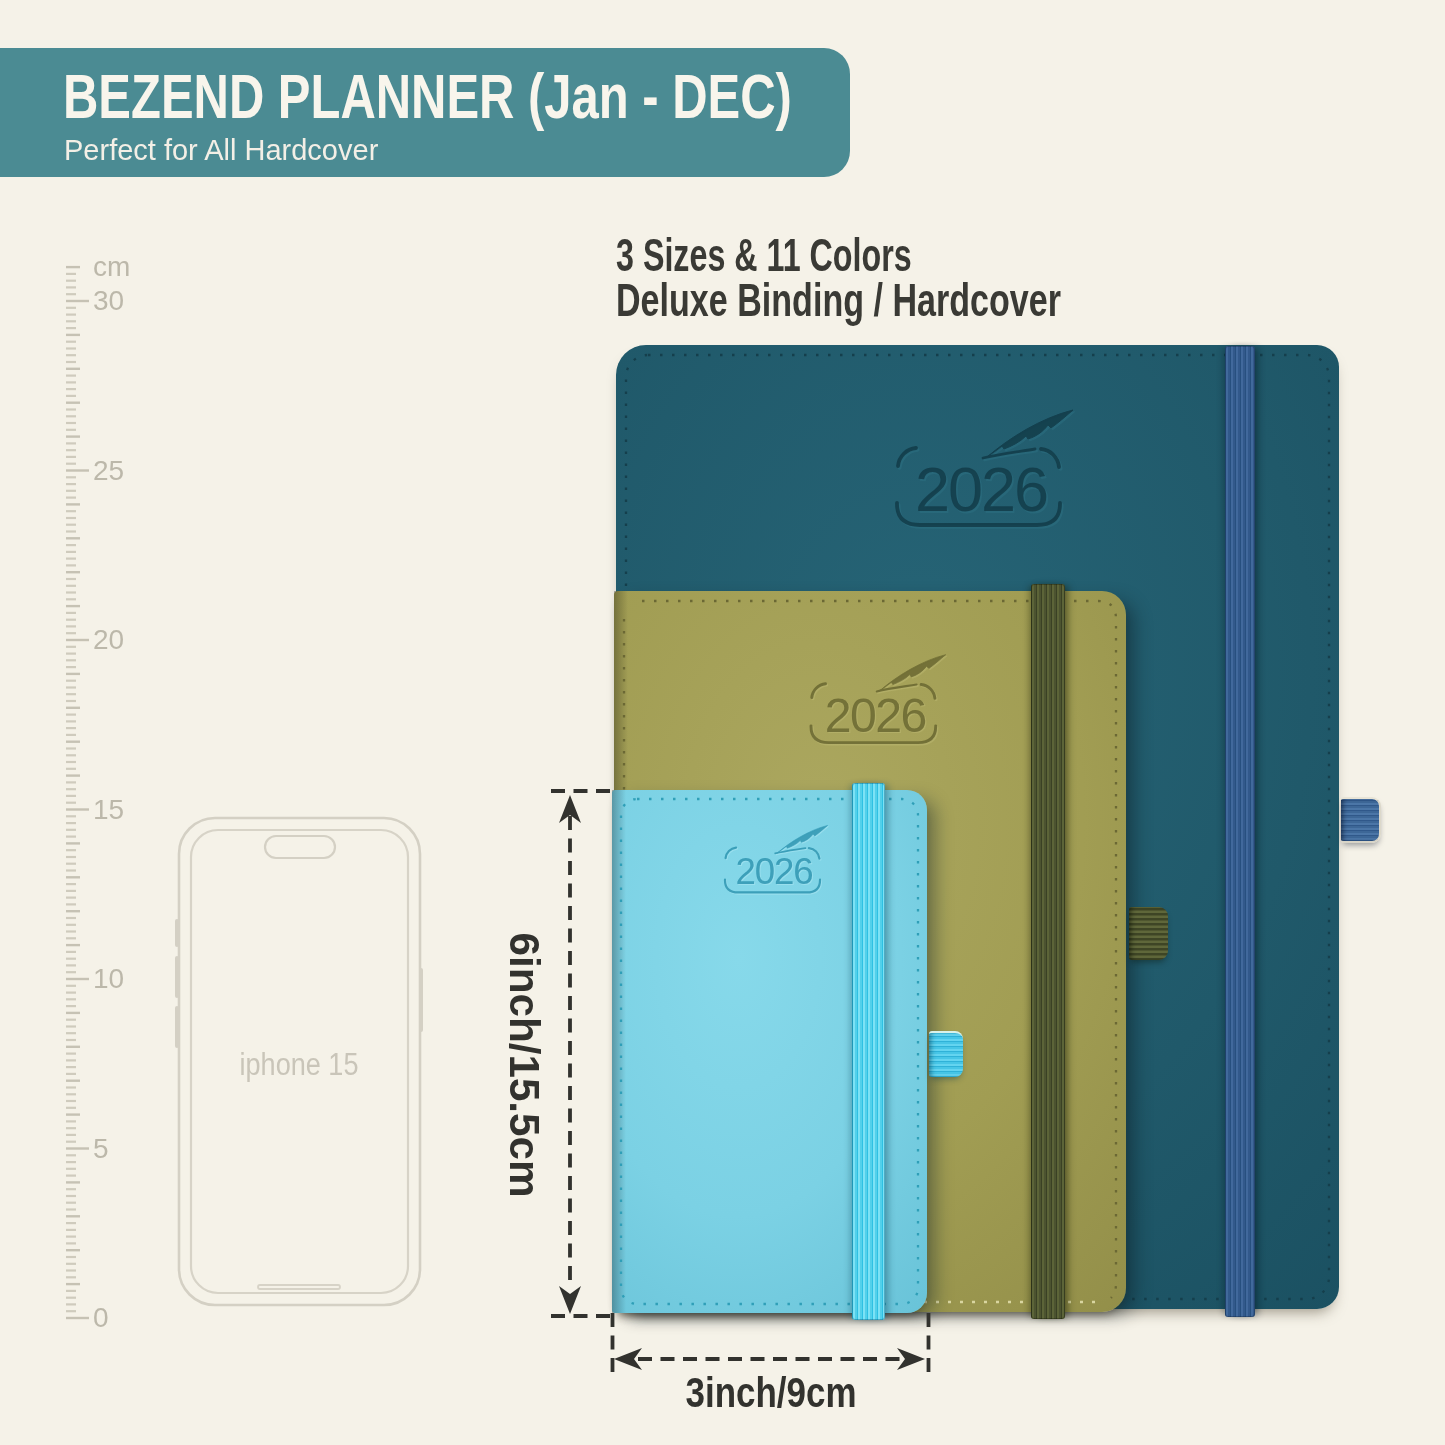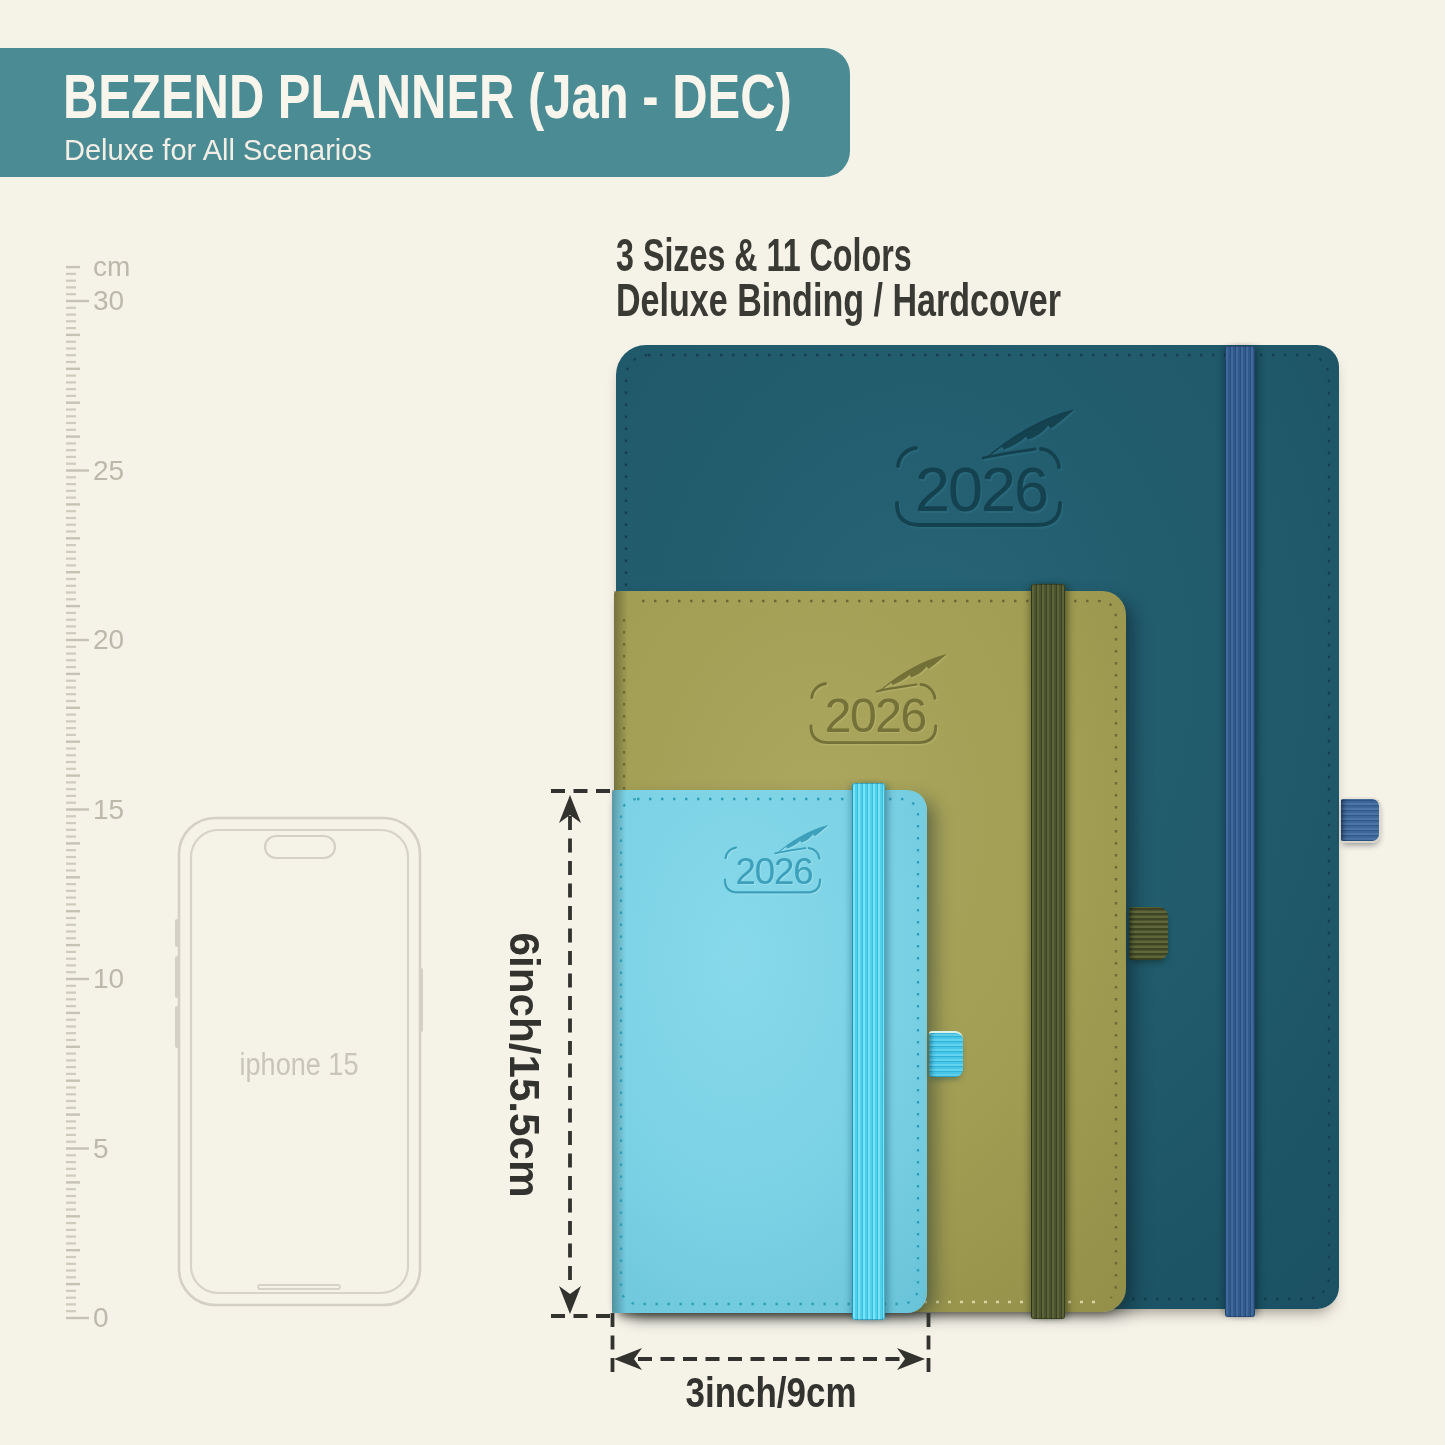--- a/index.html
+++ b/index.html
@@ -51,21 +51,21 @@
   box-shadow:inset 4px 0 5px -2px rgba(0,50,70,.5), 0 4px 6px -2px rgba(0,50,70,.4);}
 .cover-svg{position:absolute;left:0;top:0;width:100%;height:100%;}
 </style>
 </head>
 <body>
 
 <div class="banner"></div>
 
 <div class="banner-title">BEZEND PLANNER (Jan - DEC)</div>
 
-<div class="banner-sub">Deluxe for All Scenarios</div>
+<div class="banner-sub">Perfect for All Hardcover</div>
 
 <div class="h-sizes">3 Sizes &amp; 11 Colors</div>
 
 <div class="h-bind">Deluxe Binding / Hardcover</div>
 
 <svg class="abs" style="left:0;top:0;width:1445px;height:1445px" viewBox="0 0 1445 1445">
     <line x1="66" y1="1318.0" x2="89" y2="1318.0" stroke="#c6c2b4" stroke-width="2.4"></line>
     <line x1="66" y1="1311.2" x2="76" y2="1311.2" stroke="#cfcbbd" stroke-width="2.2"></line>
     <line x1="66" y1="1304.4" x2="76" y2="1304.4" stroke="#cfcbbd" stroke-width="2.2"></line>
     <line x1="66" y1="1297.7" x2="76" y2="1297.7" stroke="#cfcbbd" stroke-width="2.2"></line>

